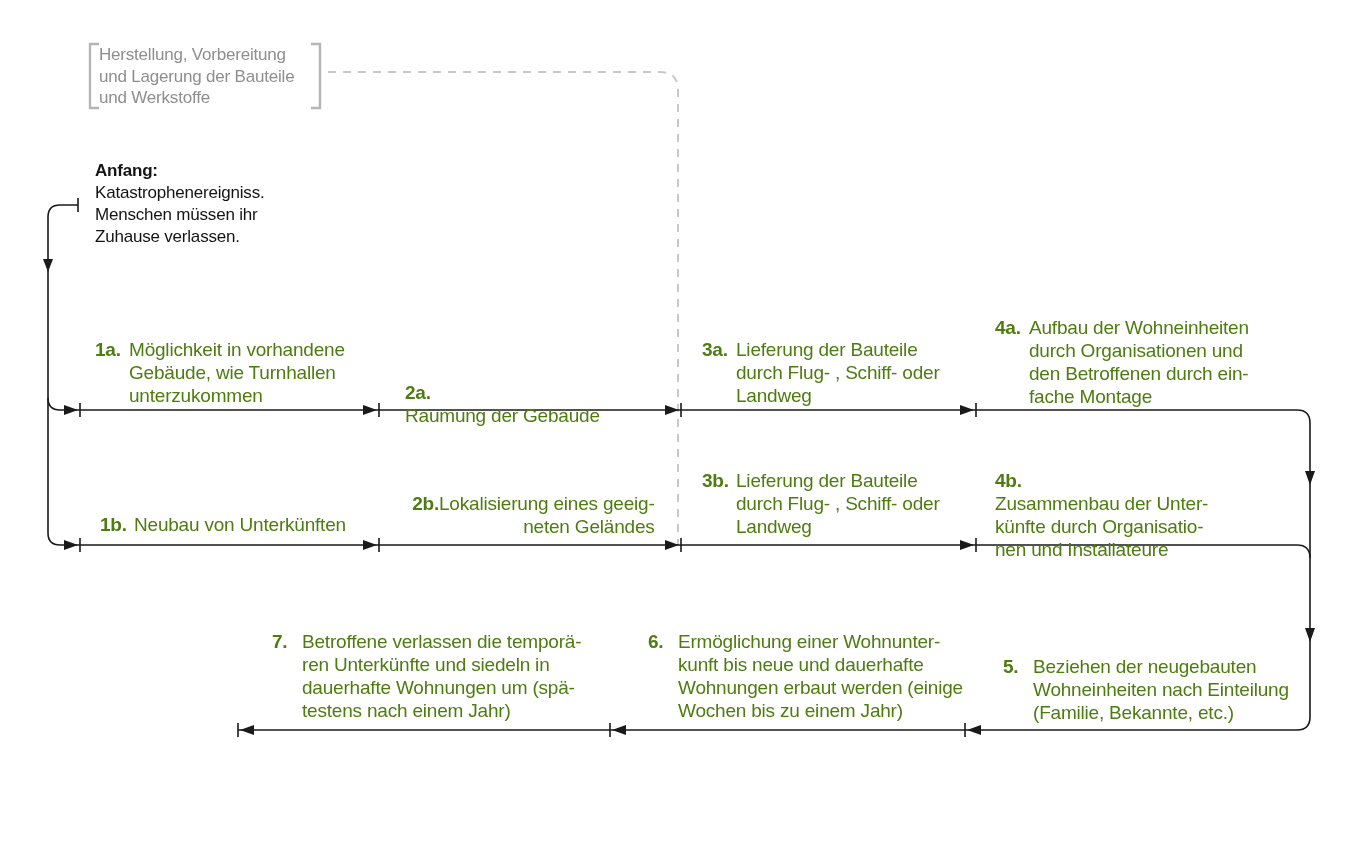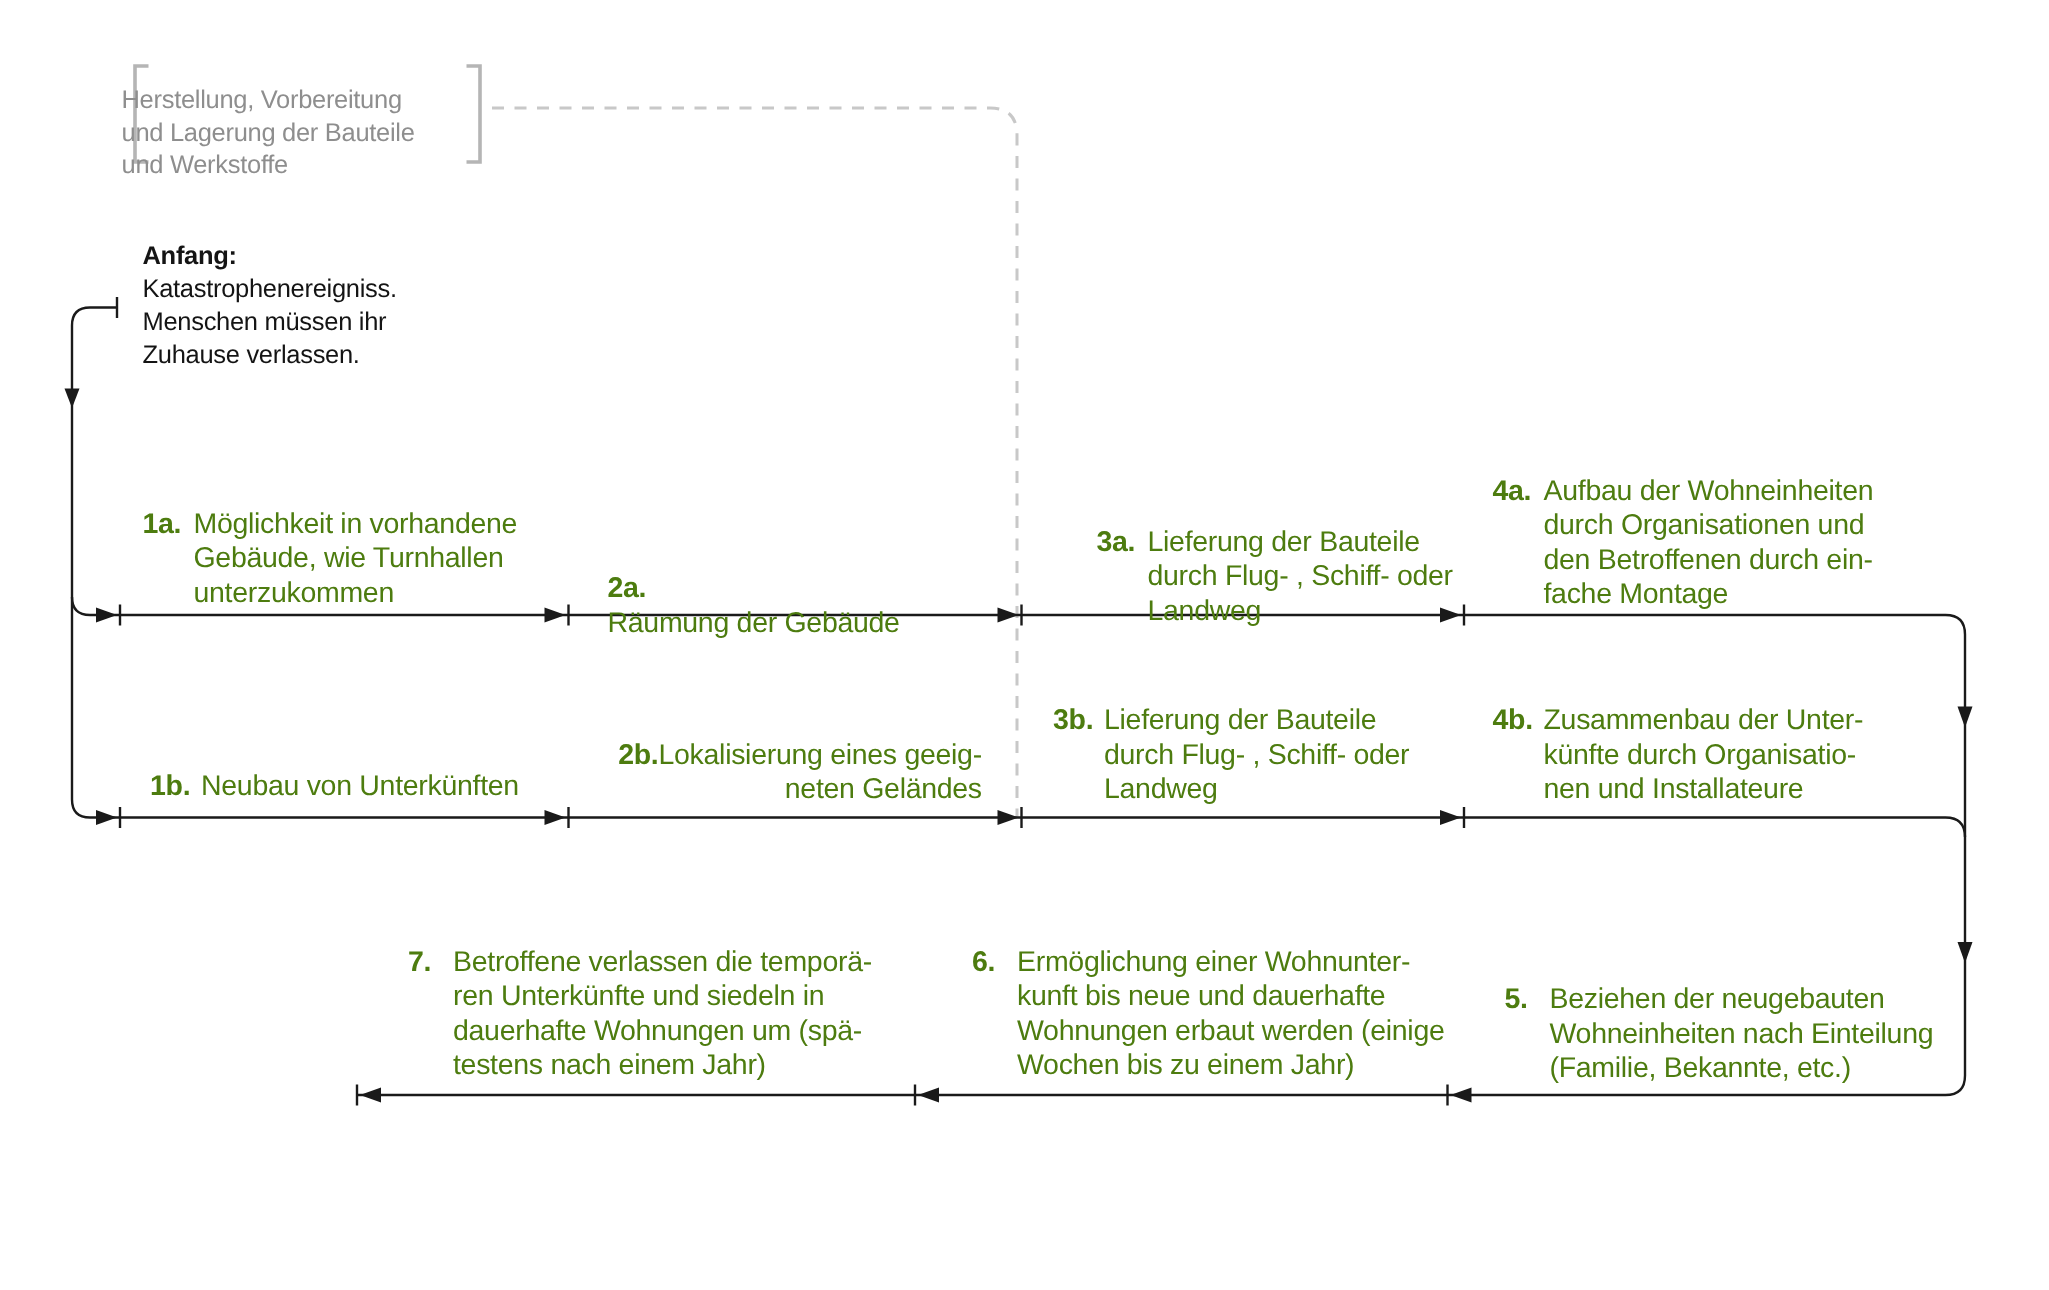--- a/index.html
+++ b/index.html
@@ -23,28 +23,27 @@
     width: 1366px; height: 860px;
   }
   .line  { fill: none; stroke: #1a1a1a; stroke-width: 1.6; }
   .tick  { stroke: #1a1a1a; stroke-width: 1.6; }
   .arrow { fill: #1a1a1a; stroke: none; }
   .bracket { fill: none; stroke: #b5b5b5; stroke-width: 2.4; }
   .dashed  { fill: none; stroke: #c8c8c8; stroke-width: 2; stroke-dasharray: 8 7; }
 
   .note {
     position: absolute;
-    left: 81px; top: 44px;
+    left: 99px; top: 44px;
     width: 215px;
     color: #8e8e8e;
     font-size: 17px;
     line-height: 21.5px;
     letter-spacing: -0.2px;
     white-space: pre-line;
-    margin-top: 12px;
   }
   .start {
     position: absolute;
     left: 95px; top: 160px;
     width: 230px;
     color: #141414;
     font-size: 17px;
     line-height: 22px;
     letter-spacing: -0.2px;
   }
@@ -130,21 +129,21 @@
   <div class="step" style="left:95px; top:338px; width:270px;">
     <span class="num">1a.</span>
     <span class="txt">Möglichkeit in vorhandene
 Gebäude, wie Turnhallen
 unterzukommen</span>
   </div>
   <div class="step" style="left:405px; top:381px; width:270px;flex-direction:column;">
     <span class="num">2a.</span>
     <span class="txt">Räumung der Gebäude</span>
   </div>
-  <div class="step" style="left:702px; top:350px; width:270px;margin-left:29px;">
+  <div class="step" style="left:702px; top:338px; width:270px;">
     <span class="num">3a.</span>
     <span class="txt">Lieferung der Bauteile
 durch Flug- , Schiff- oder
 Landweg</span>
   </div>
   <div class="step" style="left:995px; top:316px; width:290px;">
     <span class="num">4a.</span>
     <span class="txt">Aufbau der Wohneinheiten
 durch Organisationen und
 den Betroffenen durch ein-
@@ -159,21 +158,21 @@
     <span class="num">2b.</span>
     <span class="txt">Lokalisierung eines geeig-
 neten Geländes</span>
   </div>
   <div class="step" style="left:702px; top:469px; width:270px;">
     <span class="num">3b.</span>
     <span class="txt">Lieferung der Bauteile
 durch Flug- , Schiff- oder
 Landweg</span>
   </div>
-  <div class="step" style="left:995px; top:469px; width:290px;">
+  <div class="step" style="left:995px; top:469px; width:290px;flex-direction:column;">
     <span class="num">4b.</span>
     <span class="txt">Zusammenbau der Unter-
 künfte durch Organisatio-
 nen und Installateure</span>
   </div>
 
   <div class="step narrow" style="left:1003px; top:655px; width:310px;">
     <span class="num">5.</span>
     <span class="txt">Beziehen der neugebauten
 Wohneinheiten nach Einteilung

